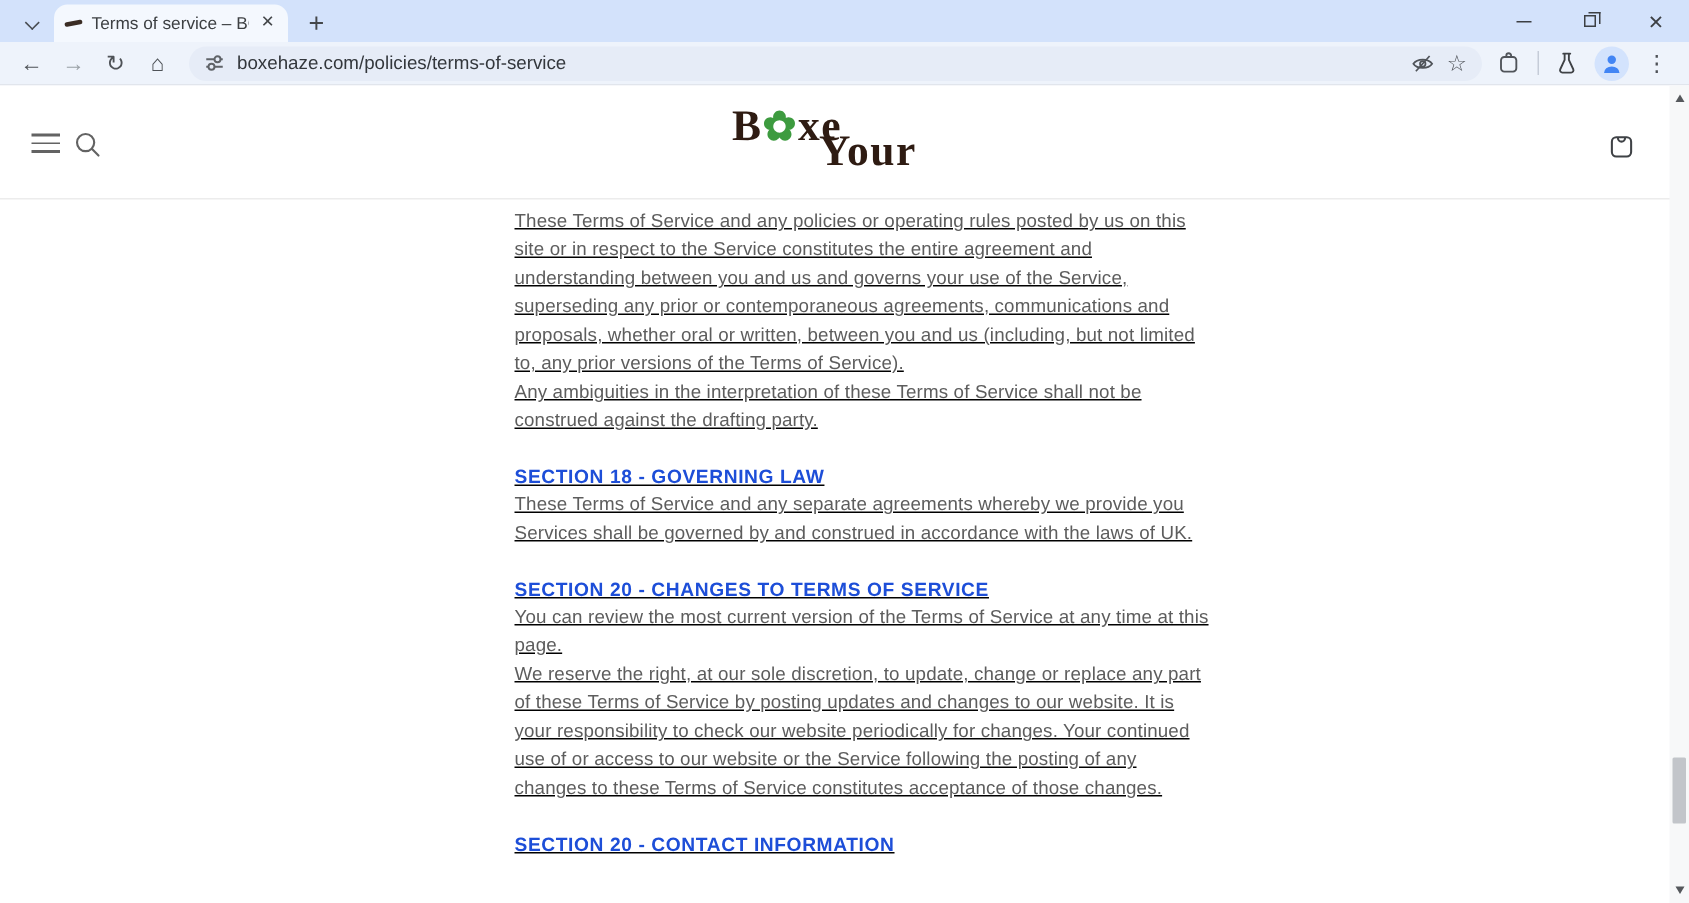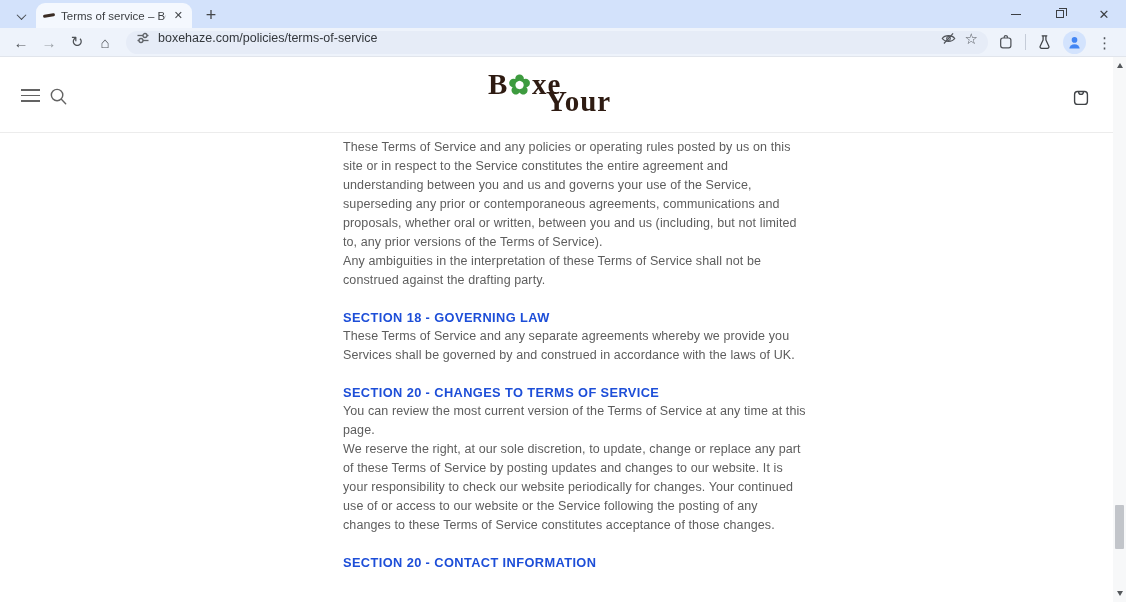--- a/index.html
+++ b/index.html
@@ -54,21 +54,21 @@
     height:29px; background:#eef3fb; display:flex; align-items:center;
     padding:0 8px; gap:2px; border-bottom:1px solid #e1e5ec;
   }
   .nav-btn {
     width:26px; height:26px; border-radius:50%; display:flex; align-items:center; justify-content:center;
     font-size:15px; color:#4e5257; cursor:pointer; flex:0 0 auto;
   }
   .nav-btn.disabled { color:#9aa0a6; }
   .omnibox {
     flex:1; height:23px; background:#e6ecf7; border-radius:12px;
-    display:flex; align-items:flex-start; padding:0 10px; gap:8px; margin:0 6px; cursor:text;
+    display:flex; align-items:center; padding:0 10px; gap:8px; margin:0 6px; cursor:text;
   }
   .url-text { flex:1; font-size:12.5px; color:#33373c; white-space:nowrap; overflow:hidden; }
   .omni-icon { flex:0 0 auto; display:flex; align-items:center; cursor:pointer; }
   .star-glyph { font-size:15px; color:#50545a; line-height:1; }
   .toolbar-right { display:flex; align-items:center; gap:11px; padding:0 6px 0 2px; }
   .tb-sep { width:1px; height:16px; background:#c5ccd8; }
   .avatar-circle {
     width:23px; height:23px; border-radius:50%; background:#d3e3fd;
     display:flex; align-items:center; justify-content:center; cursor:pointer;
   }
@@ -94,21 +94,21 @@
   .search-btn { position:absolute; left:48px; top:29px; cursor:pointer; }
   .logo {
     position:absolute; left:50%; top:13px; transform:translateX(-50%);
     width:150px; cursor:pointer; user-select:none;font-family:Liberation Serif, serif;
   }
   .logo-top { font-size:29px; font-weight:bold; color:#2e1b12; line-height:1; letter-spacing:1px; white-space:nowrap; }
   .logo-clover { color:#3d9b3f; font-size:27px; }
   .logo-bottom { font-size:29px; font-weight:bold; color:#2e1b12; line-height:1; letter-spacing:1px; margin:-12px 0 0 58px; }
   .bag-btn { position:absolute; right:34px; top:29px; cursor:pointer; }
 
-  .content { margin-left:343px; width:466px; padding-top:5px; }
+  .content { margin-left:343px; width:466px; padding-top:5px;text-decoration:underline; }
   .body-para { margin:0; font-size:12.5px; line-height:19px; color:#5d5d5d; letter-spacing:0.1px; }
   .section-heading { margin:18px 0 0 0; font-size:12.8px; line-height:19px; font-weight:bold; color:#1d4ed8; letter-spacing:0.4px; }
 
   svg { display:block; }
 </style>
 </head>
 <body>
 
 <div class="window">
 

